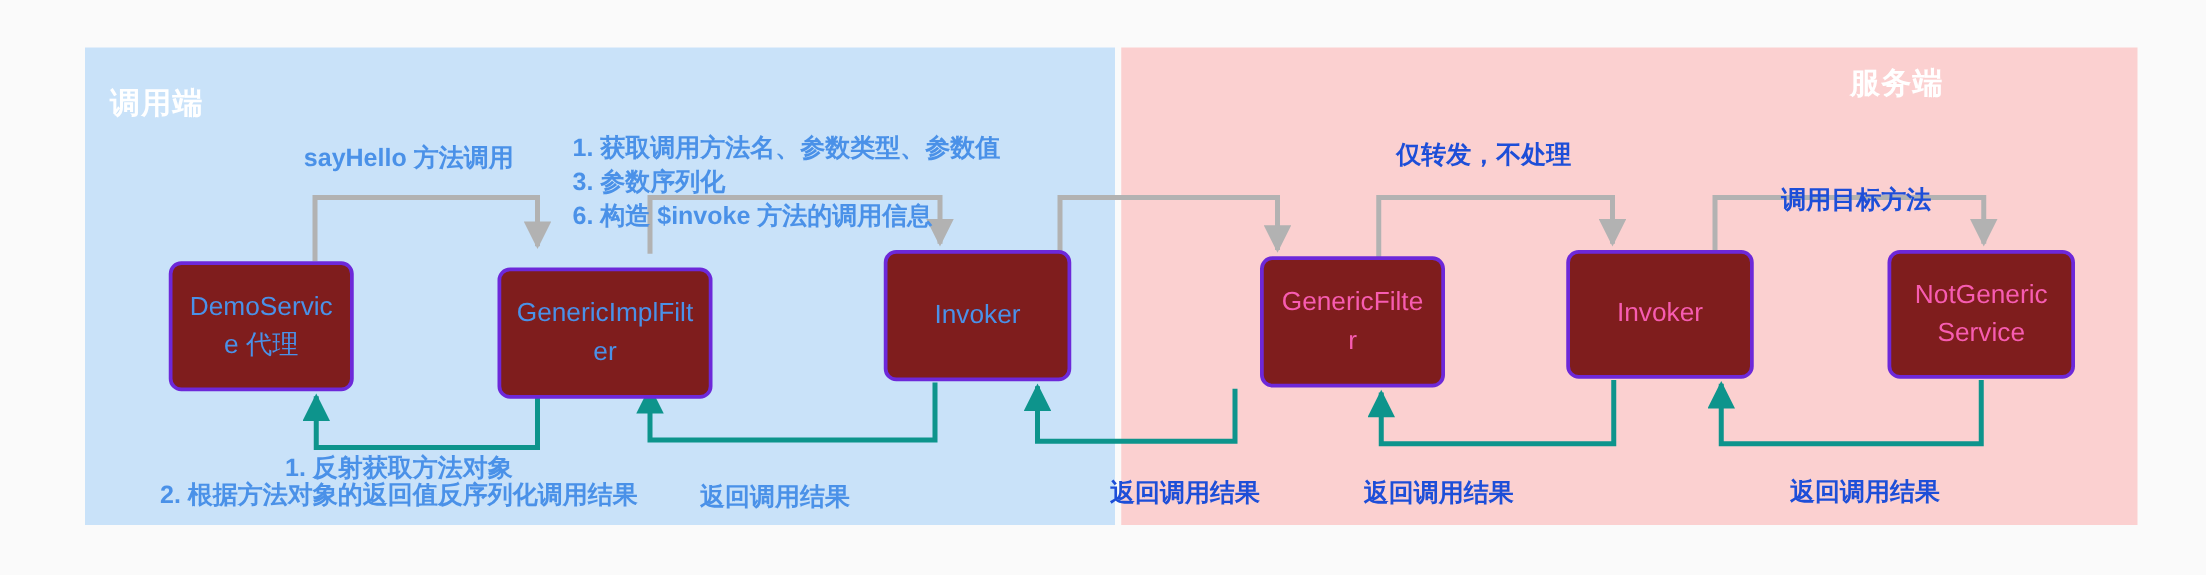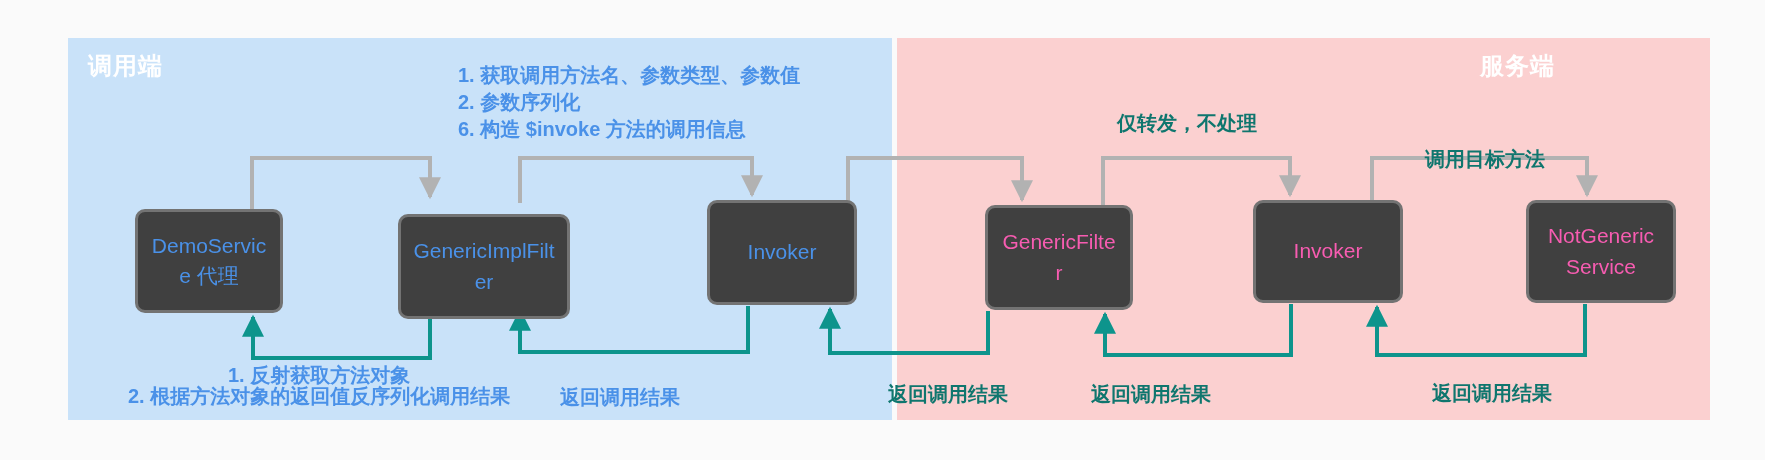--- a/index.html
+++ b/index.html
@@ -8,38 +8,38 @@
     font-family:"Liberation Sans","DejaVu Sans",sans-serif;
     background:#fafafa;
   }
   .region{position:absolute;top:38px;height:382px;}
   .region-caller{left:68px;width:824px;background:#c9e2f9;}
   .region-server{left:897px;width:813px;background:#fbd0d0;}
   .region-label{
     position:absolute;top:50px;font-size:24px;font-weight:700;color:#ffffff;
     letter-spacing:1px;
   }
-  .region-label.caller{left:88px;}
+  .region-label.caller{left:88px;margin-top:16px;}
   .region-label.server{left:1480px;width:200px;}
   svg.arrows{position:absolute;left:0;top:0;}
   .node{
-    position:absolute;background:#404040;border:3px solid #737373;border-radius:10px;
+    position:absolute;background:#7f1d1d;border:3px solid #6d28d9;border-radius:10px;
     display:flex;align-items:center;justify-content:center;text-align:center;
     font-size:21px;font-weight:500;line-height:1.45;padding:0 12px;box-sizing:border-box;
     word-break:break-all;
   }
   .node.caller{color:#4a91e8;}
   .node.server{color:#f75cb1;}
   .edge-label{
     position:absolute;font-size:20px;font-weight:600;white-space:nowrap;
   }
   .edge-label.caller{color:#4a91e8;}
-  .edge-label.server{color:#0f766e;}
+  .edge-label.server{color:#1d4ed8;}
   .edge-label.centered{width:200px;text-align:center;}
-  .steps{line-height:27px;}
+  .steps{line-height:27px;margin-top:44px;}
   .steps2{line-height:21px;}
 </style>
 </head>
 <body>
 
 <div class="canvas">
 
   <div class="region region-caller"></div>
   <div class="region region-server"></div>
 
@@ -67,28 +67,29 @@
       <path d="M748,306 L748,352 L520,352 L520,311" marker-end="url(#arrow-teal)"></path>
       <path d="M988,311 L988,353 L830,353 L830,309" marker-end="url(#arrow-teal)"></path>
       <path d="M1291,304 L1291,355 L1105,355 L1105,314" marker-end="url(#arrow-teal)"></path>
       <path d="M1585,304 L1585,355 L1377,355 L1377,307" marker-end="url(#arrow-teal)"></path>
     </g>
   </svg>
 
   <div class="node caller" style="left:135px;top:209px;width:148px;height:104px;">DemoService 代理</div>
   <div class="node caller" style="left:398px;top:214px;width:172px;height:105px;">GenericImplFilter</div>
   <div class="node caller" style="left:707px;top:200px;width:150px;height:105px;">Invoker</div>
-  <div class="node server" style="left:985px;top:205px;width:148px;height:105px;">GenericFilter</div>
+  <div class="node server" style="left:1008px;top:205px;width:148px;height:105px;">GenericFilter</div>
   <div class="node server" style="left:1253px;top:200px;width:150px;height:103px;">Invoker</div>
-  <div class="node server" style="left:1510px;top:200px;width:150px;height:103px;margin-left:16px;">NotGenericService</div>
+  <div class="node server" style="left:1510px;top:200px;width:150px;height:103px;">NotGenericService</div>
 
+  <div class="edge-label caller centered" style="left:227px;top:113px;">sayHello 方法调用</div>
 
   <div class="edge-label caller steps" style="left:458px;top:62px;">
     <div>1. 获取调用方法名、参数类型、参数值</div>
-    <div>2. 参数序列化</div>
+    <div>3. 参数序列化</div>
     <div>6. 构造 $invoke 方法的调用信息</div>
   </div>
 
   <div class="edge-label server centered" style="left:1087px;top:110px;">仅转发，不处理</div>
   <div class="edge-label server centered" style="left:1385px;top:110px;margin-top:36px;">调用目标方法</div>
 
   <div class="edge-label caller steps2" style="left:128px;top:365px;text-align:center;">
     <div>1. 反射获取方法对象</div>
     <div>2. 根据方法对象的返回值反序列化调用结果</div>
   </div>

